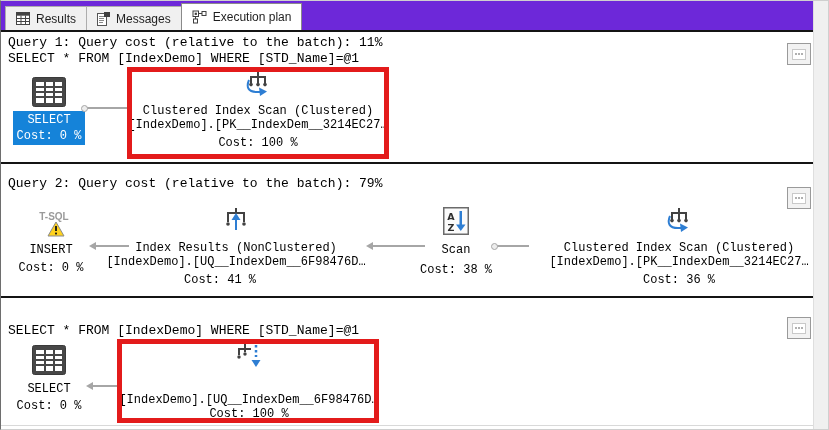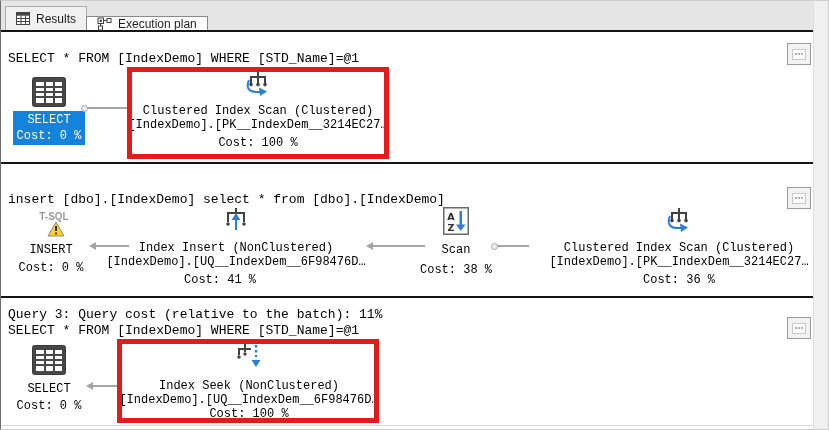--- a/index.html
+++ b/index.html
@@ -1,26 +1,26 @@
 <!DOCTYPE html>
 <html><head>
 <meta charset="utf-8">
 <style>
   * { margin:0; padding:0; box-sizing:border-box; }
   body { width:829px; height:430px; background:#fff; font-family:"Liberation Sans", sans-serif; }
   .screen { position:relative; width:829px; height:430px; background:#fff; overflow:hidden;
             border:1px solid #cfcfcf; border-left:1px solid #6e6e6e; }
 
   
-  .tabbar { position:absolute; left:0; top:0; width:100%; height:29px; background:#e5e5e5;
+  .tabbar { position:absolute; left:0; top:0; width:100%; height:29px; background:#6d28d9;
             display:flex; align-items:flex-end; padding-left:4px; }
   .tab { display:flex; align-items:center; gap:6px; height:24px; padding:0 10px; font-size:12px;
          color:#1e1e1e; background:#f0f0f0; border:1px solid #adadad; border-bottom:none; position:relative; }
   .tab + .tab { margin-left:-1px; }
-  .tab.active { background:#fff; height:14px; border-color:#8a8a8a; z-index:2; }
+  .tab.active { background:#fff; height:27px; border-color:#8a8a8a; z-index:2; }
   .tab svg { flex:0 0 auto; }
 
   
   .sep { position:absolute; left:0; width:814px; height:2px; background:#141414; }
   .qline { position:absolute; left:7px; font:13px/15px "Liberation Mono","DejaVu Sans Mono",monospace;
            color:#000; white-space:pre; }
 
   
   .expand-btn { position:absolute; left:786px; width:24px; height:22px; background:#f2f2f2;
                 border:1px solid #9a9a9a; display:flex; align-items:center; justify-content:center; cursor:pointer; }
@@ -62,20 +62,31 @@
     <div class="tab">
       <svg width="14" height="13" viewBox="0 0 14 13">
           <rect x="0.5" y="0.5" width="13" height="12" fill="#fff" stroke="#444"></rect>
           <rect x="0.5" y="0.5" width="13" height="3.2" fill="#444"></rect>
           <line x1="5" y1="3.5" x2="5" y2="12.5" stroke="#444"></line>
           <line x1="9.5" y1="3.5" x2="9.5" y2="12.5" stroke="#444"></line>
           <line x1="0.5" y1="6.5" x2="13.5" y2="6.5" stroke="#444"></line>
           <line x1="0.5" y1="9.5" x2="13.5" y2="9.5" stroke="#444"></line>
         </svg>
       <span>Results</span>
+    </div>
+    <div class="tab">
+      <svg width="13" height="14" viewBox="0 0 13 14">
+          <rect x="0.5" y="1.5" width="9" height="12" fill="#fff" stroke="#555"></rect>
+          <line x1="2" y1="4.5" x2="7" y2="4.5" stroke="#888"></line>
+          <line x1="2" y1="6.5" x2="7" y2="6.5" stroke="#888"></line>
+          <line x1="2" y1="8.5" x2="7" y2="8.5" stroke="#888"></line>
+          <line x1="2" y1="10.5" x2="6" y2="10.5" stroke="#888"></line>
+          <rect x="7" y="0" width="6" height="5" fill="#3f3f3f"></rect>
+        </svg>
+      <span>Messages</span>
     </div>
     <div class="tab active">
       <svg width="15" height="14" viewBox="0 0 15 14">
           <g fill="none" stroke="#3f3f3f">
             <rect x="1" y="1" width="5.5" height="5.5"></rect>
             <rect x="10" y="1.5" width="4" height="4"></rect>
             <rect x="1.5" y="9" width="4" height="4"></rect>
             <line x1="6.5" y1="3.5" x2="10" y2="3.5"></line>
             <line x1="3.5" y1="6.5" x2="3.5" y2="9"></line>
           </g>
@@ -83,20 +94,21 @@
         </svg>
       <span>Execution plan</span>
     </div>
   </div>
 
   <div class="sep" style="top:29px"></div>
   <div class="sep" style="top:161px"></div>
   <div class="sep" style="top:295px"></div>
   <div class="bottom-line"></div>
 
+  <div class="qline" style="top:34px">Query 1: Query cost (relative to the batch): 11%</div>
   <div class="qline" style="top:50px">SELECT * FROM [IndexDemo] WHERE [STD_Name]=@1</div>
   <div class="expand-btn" style="top:42px">
       <span class="inner">
         <i></i>
         <i></i>
         <i></i>
       </span>
     </div>
 
   <div class="node" style="left:10px;top:72px;width:80px;height:74px">
@@ -134,21 +146,21 @@
         <path d="M4 9 C1 16 3 21 12 21 L15 21" fill="none" stroke="#2e7ed3" stroke-width="2"></path>
         <polygon points="14,16.5 22,20.5 15,25" fill="#2e7ed3"></polygon>
       </svg>
     <div class="ntext" style="left:127px;top:35px">Clustered Index Scan (Clustered)</div>
     <div class="ntext" style="left:127px;top:49px">[IndexDemo].[PK__IndexDem__3214EC27…</div>
     <div class="ntext" style="left:127px;top:67px">Cost: 100 %</div>
   </div>
 
   <div class="hl" style="left:126px;top:66px;width:262px;height:92px"></div>
 
-  <div class="qline" style="top:191px">insert [dbo].[IndexDemo] select * from [dbo].[IndexDemo]</div>
+  <div class="qline" style="top:175px">Query 2: Query cost (relative to the batch): 79%</div>
   <div class="expand-btn" style="top:186px">
       <span class="inner">
         <i></i>
         <i></i>
         <i></i>
       </span>
     </div>
 
   <div class="node" style="left:14px;top:206px;width:80px;height:70px">
     <div class="tsql-caption" style="left:39px;top:4px">T-SQL</div>
@@ -171,21 +183,21 @@
           <rect x="4" y="7" width="2" height="8"></rect>
           <rect x="20" y="7" width="2" height="8"></rect>
           <circle cx="5" cy="17" r="1.8"></circle>
           <circle cx="21" cy="17" r="1.8"></circle>
         </g>
         <g fill="#2e7ed3">
           <rect x="12" y="12" width="2" height="11"></rect>
           <polygon points="13,6 17.5,13 8.5,13"></polygon>
         </g>
       </svg>
-    <div class="ntext" style="left:145px;top:36px">Index Insert (NonClustered)</div>
+    <div class="ntext" style="left:145px;top:36px">Index Results (NonClustered)</div>
     <div class="ntext" style="left:145px;top:50px">[IndexDemo].[UQ__IndexDem__6F98476D…</div>
     <div class="ntext" style="left:129px;top:68px">Cost: 41 %</div>
   </div>
 
   <div class="arrow head" style="left:372px;top:244px;width:52px"></div>
 
   <div class="node" style="left:428px;top:206px;width:56px;height:66px">
     <svg class="icon" style="left:14px;top:0px" width="26" height="28" viewBox="0 0 26 28">
         <rect x="0.75" y="0.75" width="24.5" height="26.5" fill="#fbfbfb" stroke="#6b6b6b" stroke-width="1.5"></rect>
         <text x="8" y="12.5" font-family="DejaVu Sans, sans-serif" font-size="9.5" font-weight="bold" fill="#2e2e2e" text-anchor="middle">A</text>
@@ -214,21 +226,20 @@
           <circle cx="20" cy="13.6" r="1.8"></circle>
         </g>
         <path d="M4 9 C1 16 3 21 12 21 L15 21" fill="none" stroke="#2e7ed3" stroke-width="2"></path>
         <polygon points="14,16.5 22,20.5 15,25" fill="#2e7ed3"></polygon>
       </svg>
     <div class="ntext" style="left:148px;top:36px">Clustered Index Scan (Clustered)</div>
     <div class="ntext" style="left:148px;top:50px">[IndexDemo].[PK__IndexDem__3214EC27…</div>
     <div class="ntext" style="left:148px;top:68px">Cost: 36 %</div>
   </div>
 
-  <div class="qline" style="top:306px">Query 3: Query cost (relative to the batch): 11%</div>
   <div class="qline" style="top:322px">SELECT * FROM [IndexDemo] WHERE [STD_Name]=@1</div>
   <div class="expand-btn" style="top:316px">
       <span class="inner">
         <i></i>
         <i></i>
         <i></i>
       </span>
     </div>
 
   <div class="node" style="left:10px;top:342px;width:80px;height:76px">
@@ -255,21 +266,20 @@
           <rect x="8" y="1" width="2" height="4"></rect>
           <rect x="2" y="5" width="13" height="2"></rect>
           <rect x="2" y="7" width="2" height="5"></rect>
           <rect x="8" y="7" width="2" height="2"></rect>
           <circle cx="3" cy="14" r="1.7"></circle>
           <circle cx="9" cy="11" r="1.7"></circle>
         </g>
         <line x1="20" y1="2" x2="20" y2="14" stroke="#2e7ed3" stroke-width="2.5" stroke-dasharray="2.5 2.5"></line>
         <polygon points="20,24 15.5,17 24.5,17" fill="#2e7ed3"></polygon>
       </svg>
-    <div class="ntext" style="left:126px;top:36px">Index Seek (NonClustered)</div>
     <div class="ntext" style="left:126px;top:50px">[IndexDemo].[UQ__IndexDem__6F98476D…</div>
     <div class="ntext" style="left:126px;top:64px">Cost: 100 %</div>
   </div>
 
   <div class="hl" style="left:116px;top:338px;width:262px;height:84px"></div>
 
   <div class="scrolltrack"></div>
 
 </div>
 

